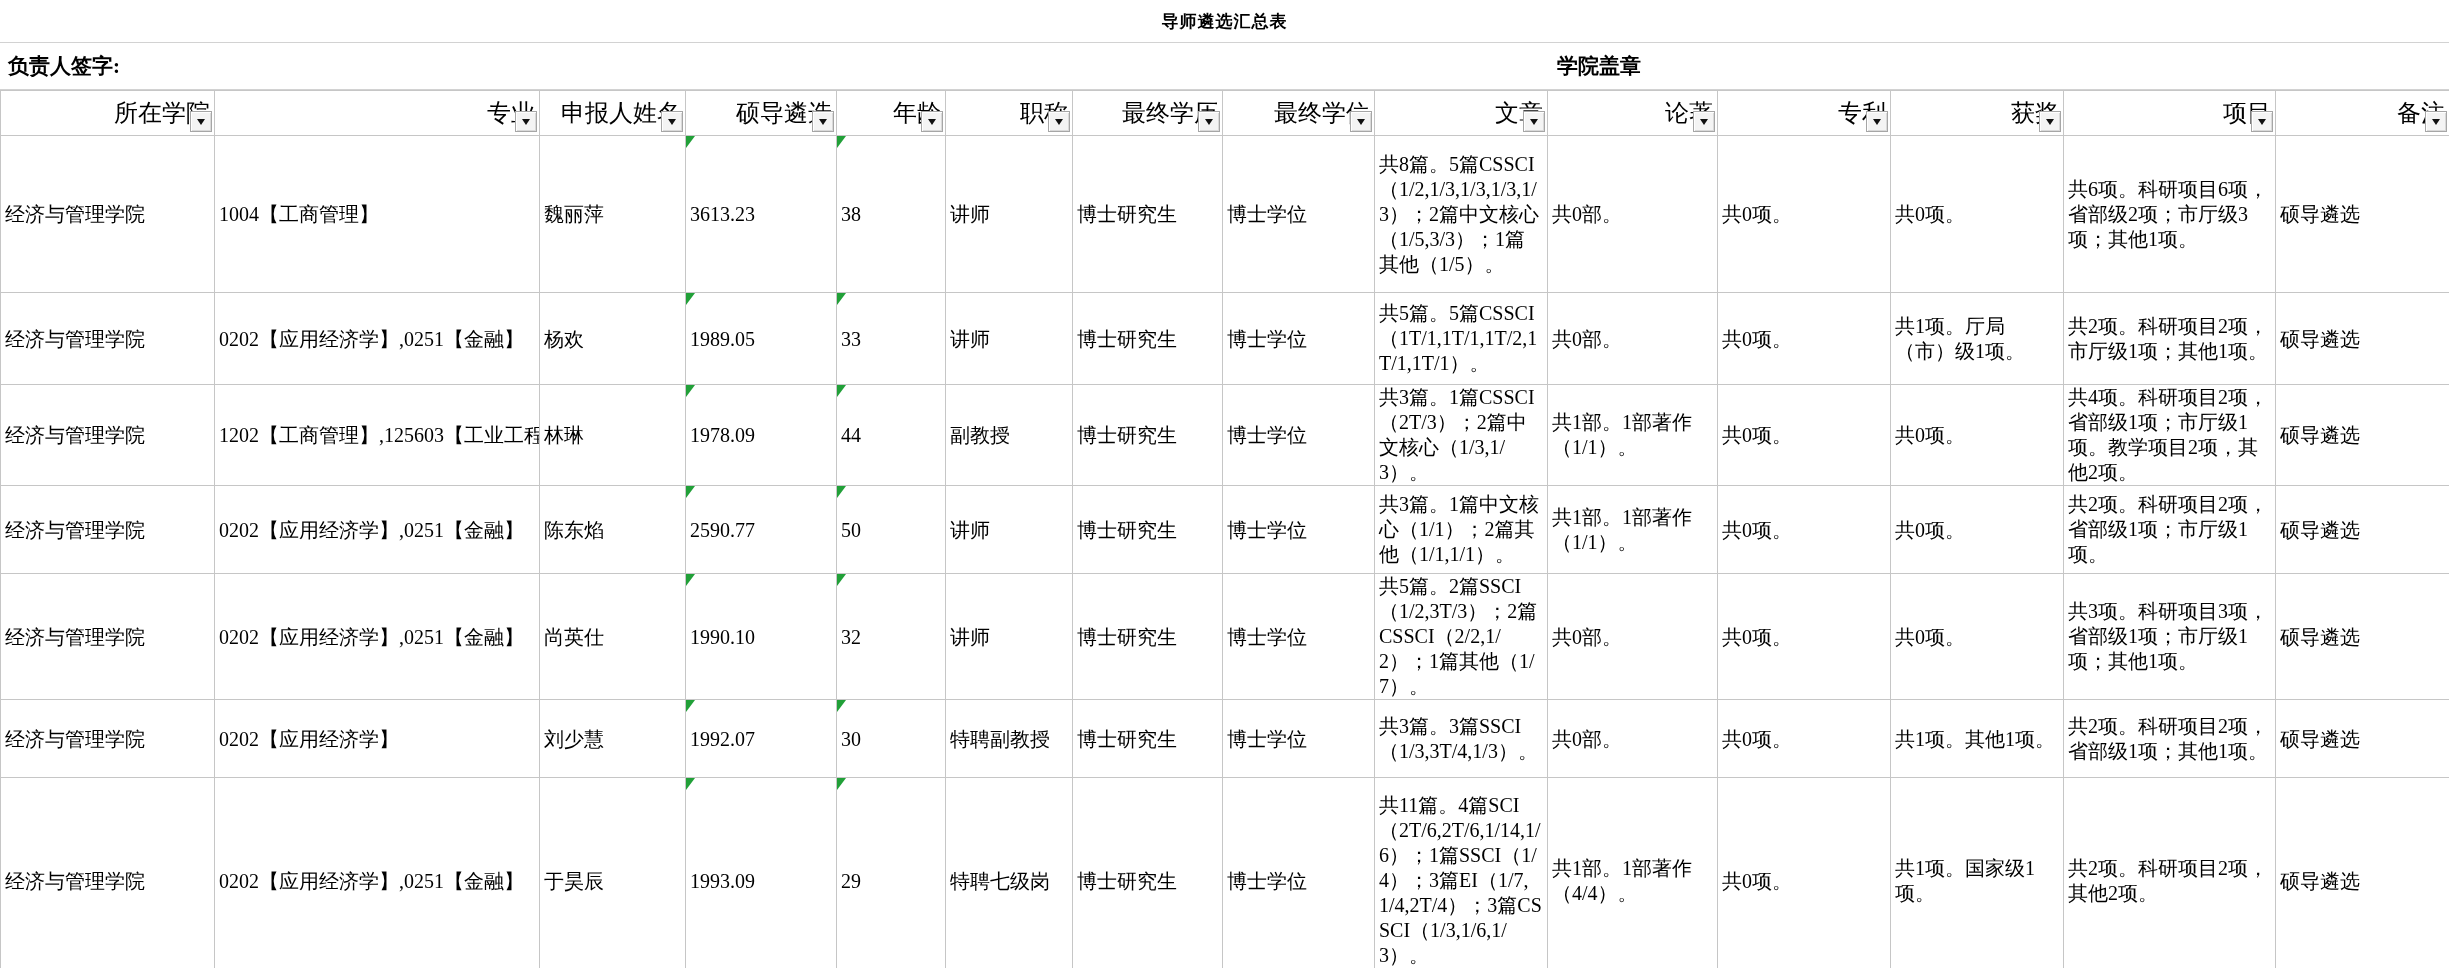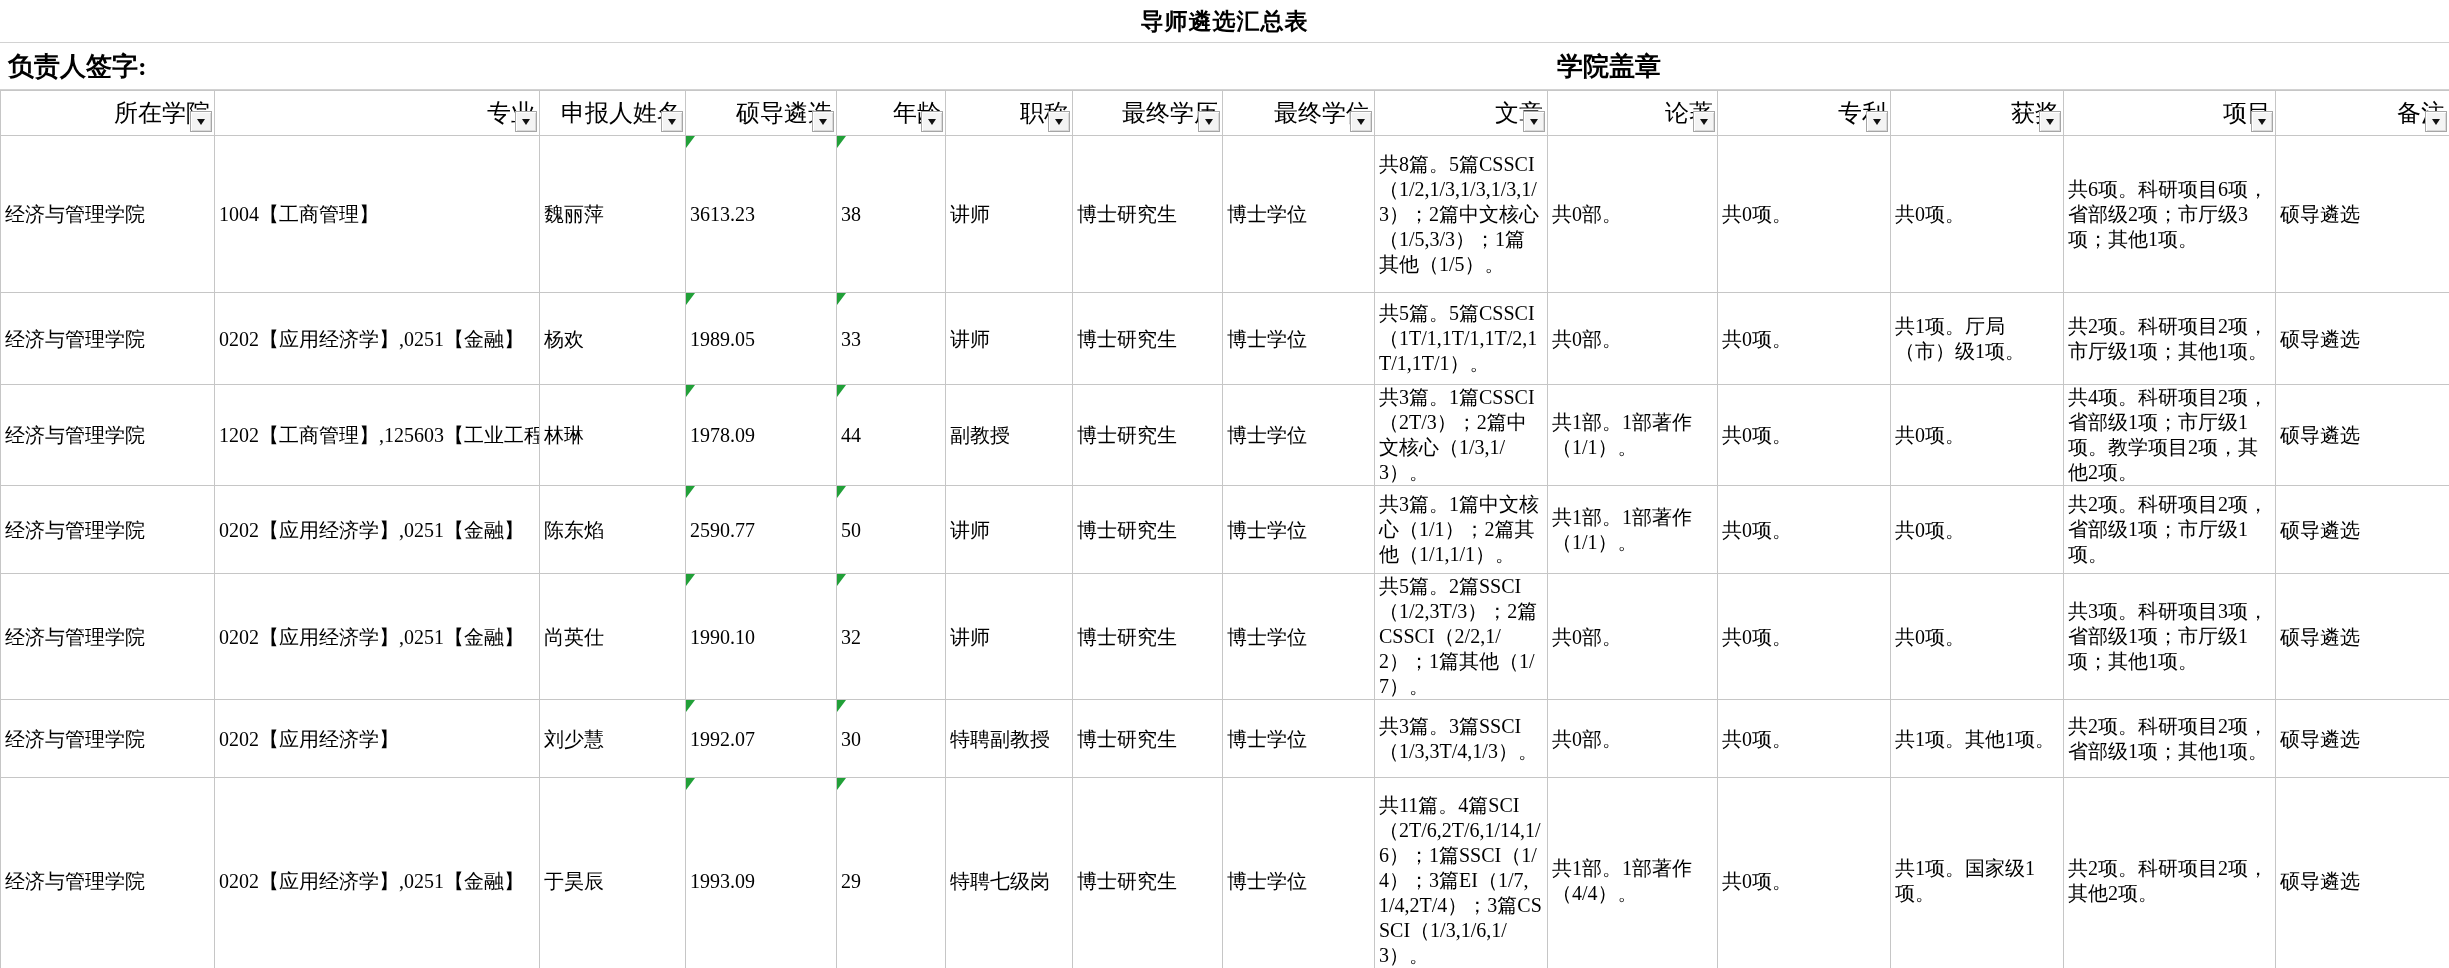--- a/index.html
+++ b/index.html
@@ -11,26 +11,26 @@
     width:2449px;height:968px;background:#ffffff;color:#000;
     font-family:"Liberation Serif","DejaVu Serif",serif;
     overflow:hidden;
   }
   .sheet{width:2449px;height:968px;position:relative;background:#fff;}
 
   
   .title-row{
     height:42px;border-bottom:1px solid #d2d2d2;
     display:flex;align-items:center;justify-content:center;
-    font-size:23px;font-weight:bold;letter-spacing:1px;
+    font-size:17px;font-weight:bold;letter-spacing:1px;
   }
   
   .sign-row{
     height:46px;border-bottom:1px solid #d2d2d2;position:relative;
-    font-size:26px;font-weight:bold;padding-left:28px;
+    font-size:21px;font-weight:bold;padding-left:28px;
   }
   .sign-left{position:absolute;left:8px;top:50%;transform:translateY(-50%);}
   .seal{position:absolute;left:1557px;top:50%;transform:translateY(-50%);}
 
   table{
     border-collapse:collapse;table-layout:fixed;width:2449px;
   }
   th,td{
     border:1px solid var(--grid);
     padding:0 4px;overflow:hidden;position:relative;vertical-align:middle;

